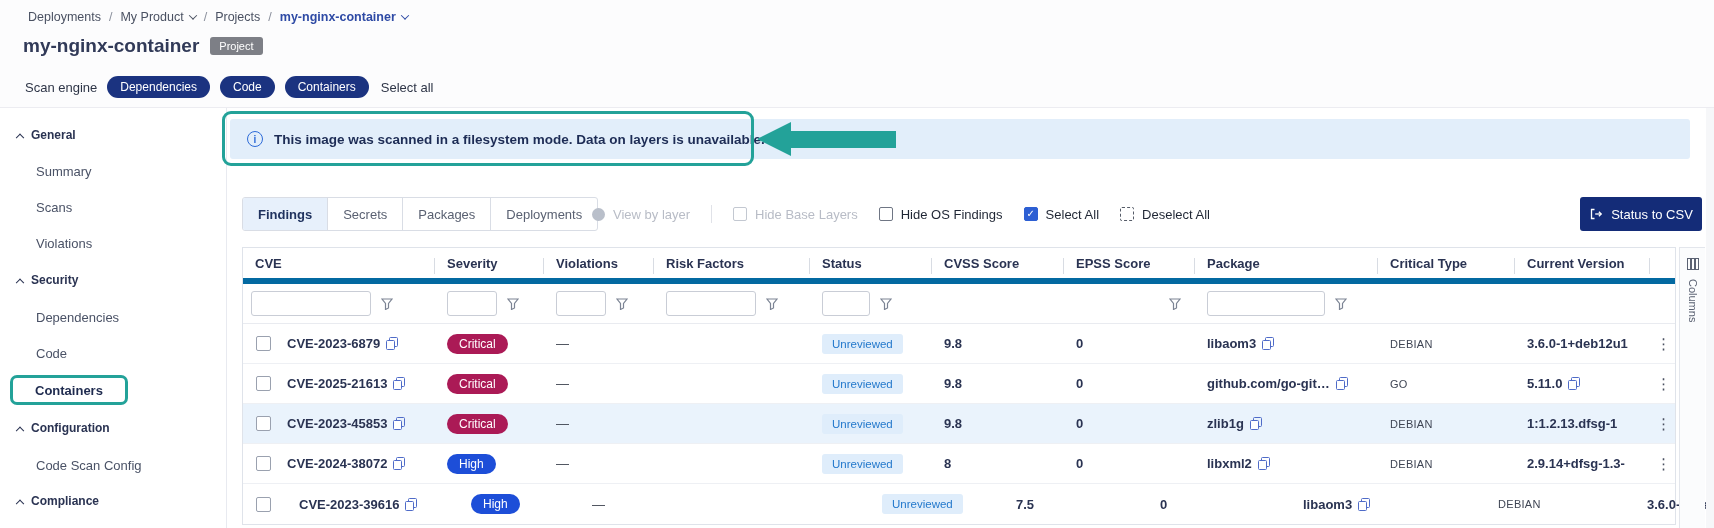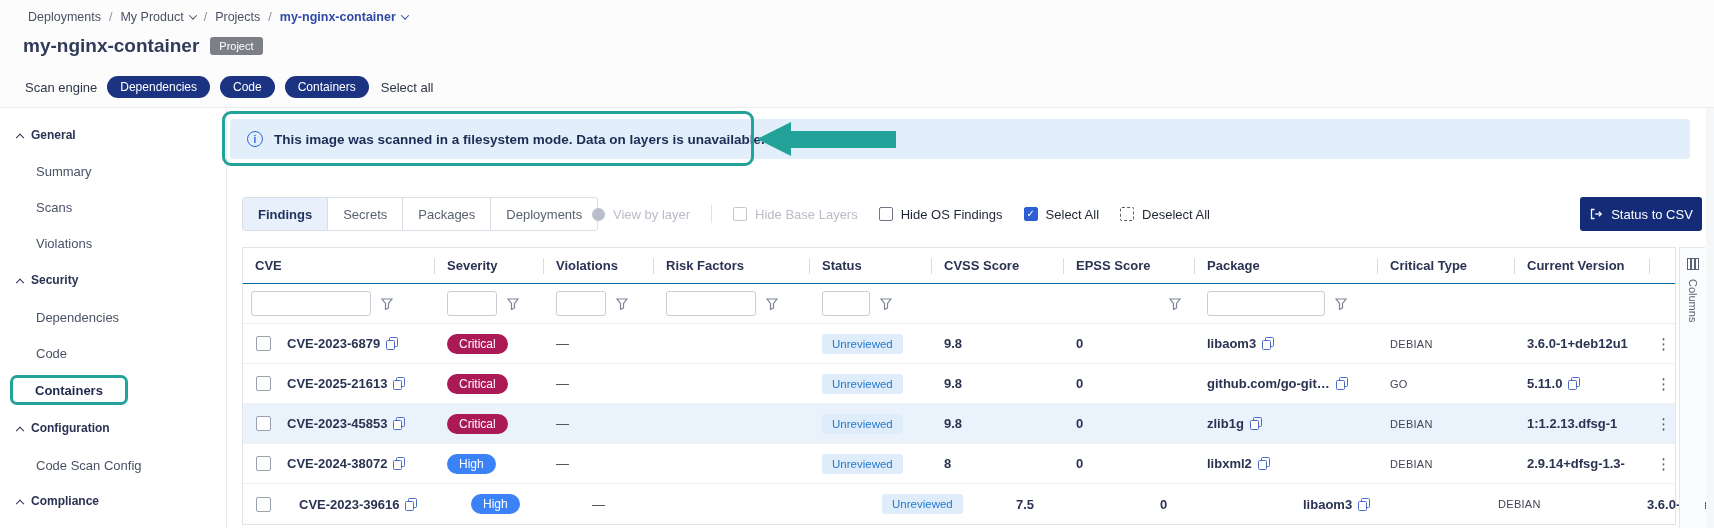--- a/index.html
+++ b/index.html
@@ -48,37 +48,37 @@
   .radio-disabled { width:13px; height:13px; border-radius:50%; background:#b9bfca; }
   .cb { width:14px; height:14px; border:1.5px solid #6f7684; border-radius:2px; background:#fff; display:flex; align-items:center; justify-content:center; }
   .cb.disabled { border-color:#c3c8d1; }
   .cb.checked { background:#2D5FD3; border-color:#2D5FD3; color:#fff; font-size:10px; line-height:1; }
   .cb-dashed { width:14px; height:14px; border:1.5px dashed #565c68; border-radius:2px; }
   .export-btn { position:absolute; left:1580px; top:197px; width:122px; height:34px; background:#142C78; color:#fff; border:none; border-radius:3px; display:flex; align-items:center; justify-content:center; gap:8px; font-size:13px; font-family:inherit; cursor:pointer; }
 
   
   .table { position:absolute; left:242px; top:247px; width:1434px; background:#fff; border:1px solid #dfe3ea; }
   .grid { display:grid; grid-template-columns:40px 152px 109px 110px 156px 122px 132px 131px 183px 137px 135px 27px; align-items:center; }
-  .thead { height:36px; border-bottom:1px solid #0369a1; }
+  .thead { height:36px; border-bottom:6px solid #0369a1; }
   .cell { padding-left:12px; display:flex; align-items:center; gap:6px; overflow:hidden; white-space:nowrap; height:100%; }
   .thead .cell { font-size:13px; font-weight:bold; color:#2a3352; position:relative; }
   .thead .cell.hsep::after { content:""; position:absolute; right:0; top:10px; height:16px; width:1px; background:#d8dce3; }
   .tfilter { height:40px; border-bottom:1px solid #e9ebf0; }
   .f-input { height:25px; border:1px solid #c9cdd6; border-radius:3px; background:#fff; font-family:inherit; font-size:12px; padding:0 6px; }
   .funnel { flex:0 0 auto; margin-left:4px; cursor:pointer; }
   .trow { height:40px; border-bottom:1px solid #eef0f4; font-size:13px; color:#3a3f4c; }
   .trow:last-child { border-bottom:none;gap:12px; }
   .trow.state-highlighted { background:#EAF3FC; }
   .checkbox { width:15px; height:15px; border:1.5px solid #9aa1af; border-radius:2px; background:#fff; cursor:pointer; flex:0 0 auto; }
   .c-check { justify-content:center; padding-left:0; }
   .cve-link { font-weight:bold; color:#2a3352; cursor:pointer; }
   .bold { font-weight:bold; color:#2a3352; }
   .pill.sev { color:#fff; font-size:12px; padding:3px 12px; border-radius:12px; }
   .sev-critical { background:#AB1A56; }
-  .sev-high { background:#3b82f6; }
+  .sev-high { background:#1d4ed8; }
   .status { background:#DFEDFB; color:#2479CC; font-size:11.5px; padding:4px 10px; border-radius:3px; }
   .small-type { font-size:11px; color:#3f4554; letter-spacing:.3px; }
   .kebab { font-size:15px; color:#4a5060; cursor:pointer; padding:2px 4px; }
   .c-kebab { justify-content:center; padding-left:0; }
   .copy-icon { display:inline-flex; cursor:pointer; flex:0 0 auto; }
 
   
   .columns-strip { position:absolute; left:1679px; top:247px; width:26px; height:281px; border-left:1px solid #e3e6ec; border-top:1px solid #e3e6ec; background:#fbfcfd; display:flex; flex-direction:column; align-items:center; padding-top:10px; gap:9px; cursor:pointer; }
   .vtext { writing-mode:vertical-rl; font-size:11px; color:#5a6172; }
   .scrollbar { position:absolute; right:0; top:108px; width:8px; height:420px; background:#f6f7f9; }

